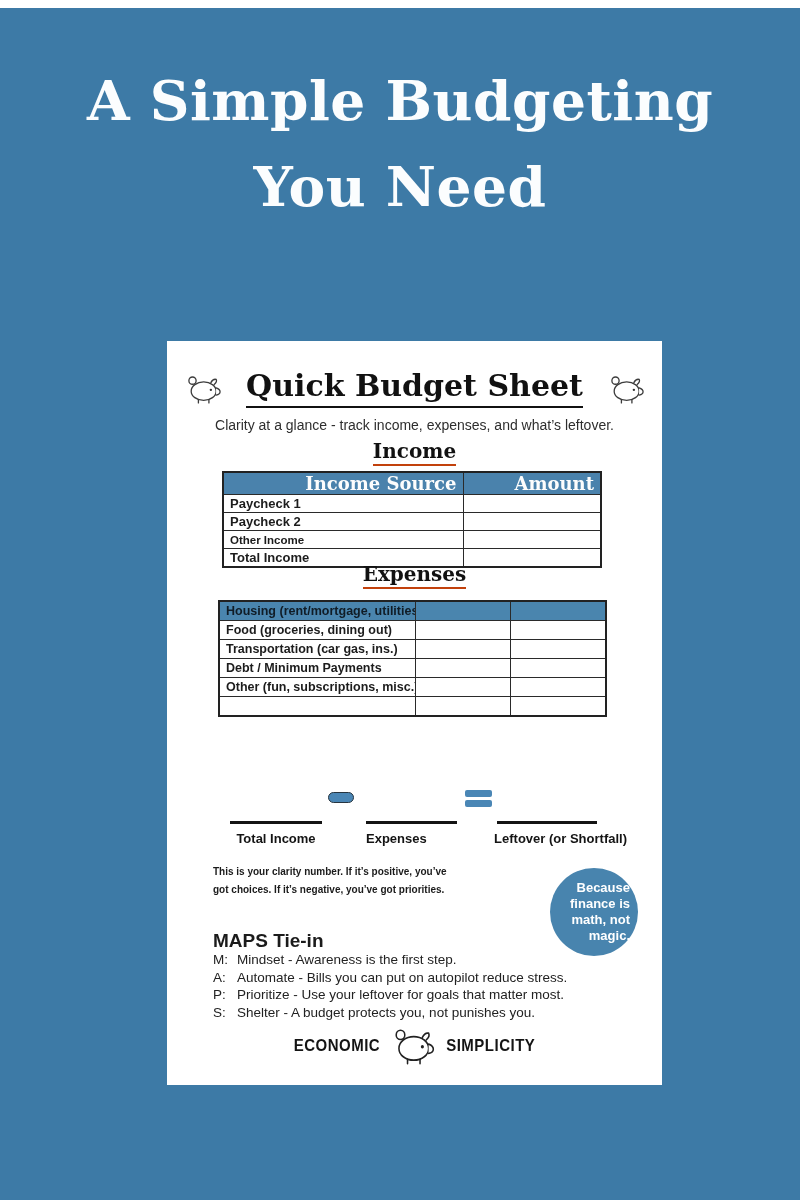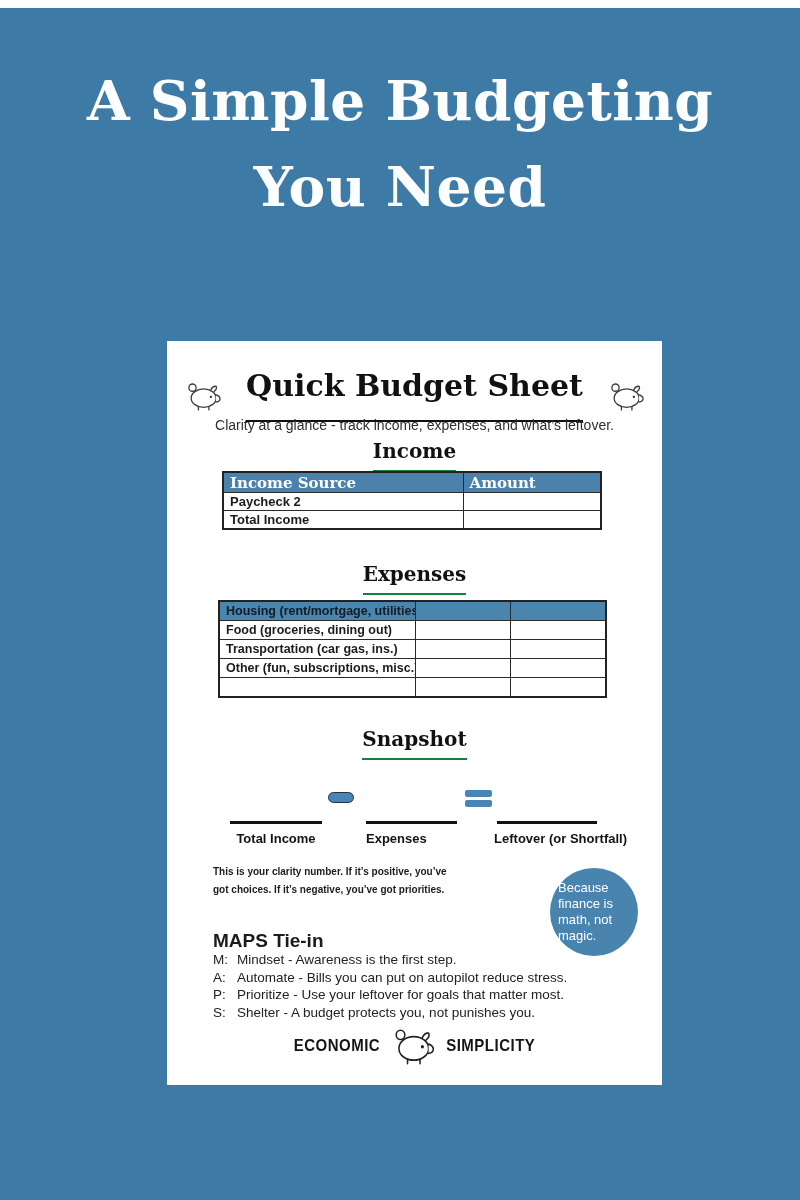--- a/index.html
+++ b/index.html
@@ -22,46 +22,46 @@
     position:absolute;left:167px;top:333px;width:495px;height:744px;
     background:#ffffff;color:#1c1c1c;
   }
   .sheet-header{
     position:absolute;top:28px;left:0;width:100%;
     display:flex;align-items:center;justify-content:center;gap:22px;
   }
   .sheet-title{
     font-family:"DejaVu Serif","Liberation Serif",serif;
     font-weight:700;font-size:30px;color:#111;
-    border-bottom:2.5px solid #111;padding-bottom:16px;line-height:1.15;
+    border-bottom:2.5px solid #111;padding-bottom:2px;line-height:1.15;
   }
   .pig{width:42px;height:33px;flex:0 0 auto;}
   .pig-footer{width:50px;height:40px;}
   .subtitle{
     position:absolute;top:76px;left:0;width:100%;margin:0;
     text-align:center;font-size:14px;color:#2e2e2e;
   }
   .section-h{
     position:absolute;left:0;width:100%;margin:0;text-align:center;
     font-family:"DejaVu Serif","Liberation Serif",serif;
     font-weight:700;font-size:20px;color:#111;
   }
-  .section-h span{border-bottom:2px solid #15803d;padding-bottom:7px;}
+  .section-h span{border-bottom:2px solid #c2410c;padding-bottom:1px;}
   .h-income{top:98px;} .h-expenses{top:221px;} .h-snapshot{top:386px;}
   
   table{border-collapse:collapse;table-layout:fixed;position:absolute;}
   .income-table{top:130px;left:55px;width:378px;}
   .expense-table{top:259px;left:51px;width:387px;}
   td,th{border:1px solid #2a2a2a;padding:0 6px;overflow:hidden;white-space:nowrap;}
   .income-table{border:2px solid #222;}
   .expense-table{border:2px solid #222;}
   .income-table th{
-    background:#4a82ac;color:#fdfdfd;text-align:left;
-    font-family:"DejaVu Serif","Liberation Serif",serif;
-    font-weight:700;font-size:15px;height:19px;
+    background:#4a82ac;color:#fdfdfd;text-align:right;
+    font-family:"DejaVu Serif","Liberation Serif",serif;
+    font-weight:700;font-size:18px;height:19px;
   }
   .income-table td{font-weight:700;font-size:13px;height:17px;}
   .income-table .small-label{font-size:11.5px;}
   .col-label{width:240px;} .col-amount{width:138px;}
   .exp-label{width:196px;} .exp-c2{width:95px;} .exp-c3{width:96px;}
   .expense-table td{font-weight:700;font-size:12.5px;height:18px;}
   .expense-table tr.hl td{background:#4a85ae;color:#101c26;}
   
   .snapshot{position:absolute;top:440px;left:0;width:495px;height:75px;}
   .blank{position:absolute;top:40px;height:3px;background:#141414;}
@@ -75,21 +75,21 @@
   .snap-label{position:absolute;top:50px;font-weight:700;font-size:13px;color:#141414;}
   .snap-label1{left:63px;width:92px;text-align:center;}
   .snap-label2{left:199px;}
   .snap-label3{left:300px;width:160px;text-align:right;}
   
   .clarity{position:absolute;top:522px;left:46px;width:345px;margin:0;
     font-weight:700;font-size:10px;line-height:17.5px;color:#1b1b1b;}
   .bubble{
     position:absolute;top:527px;left:383px;width:88px;height:88px;border-radius:50%;
     background:#4884ae;color:#fff;display:flex;align-items:center;justify-content:center;
-    text-align:left;font-weight:400;font-size:13px;line-height:16px;padding:0;box-sizing:border-box;
+    text-align:right;font-weight:700;font-size:13px;line-height:16px;padding:0;box-sizing:border-box;
   }
   .bubble span{display:block;width:72px;}
   .maps-h{position:absolute;top:589px;left:46px;margin:0;font-size:19px;font-weight:700;color:#1b1b1b;}
   .maps{position:absolute;top:610px;left:46px;margin:0;padding:0;list-style:none;
     font-size:13.5px;line-height:17.5px;color:#222;}
   .maps li{display:flex;}
   .maps .letter{width:24px;flex:0 0 auto;}
   
   .footer-logo{
     position:absolute;top:684px;left:0;width:100%;
@@ -144,21 +144,29 @@
           <col class="col-amount">
         </colgroup>
       <thead>
         <tr>
           <th>Income Source</th>
           <th>Amount</th>
         </tr>
       </thead>
       <tbody>
         <tr>
+          <td>Paycheck 1</td>
+          <td></td>
+        </tr>
+        <tr>
           <td>Paycheck 2</td>
+          <td></td>
+        </tr>
+        <tr>
+          <td class="small-label">Other Income</td>
           <td></td>
         </tr>
         <tr>
           <td>Total Income</td>
           <td></td>
         </tr>
       </tbody>
     </table>
 
     <h3 class="section-h h-expenses"><span>Expenses</span></h3>
@@ -179,33 +187,37 @@
           <td>Food (groceries, dining out)</td>
           <td></td>
           <td></td>
         </tr>
         <tr>
           <td>Transportation (car gas, ins.)</td>
           <td></td>
           <td></td>
         </tr>
         <tr>
+          <td>Debt / Minimum Payments</td>
+          <td></td>
+          <td></td>
+        </tr>
+        <tr>
           <td>Other (fun, subscriptions, misc.)</td>
           <td></td>
           <td></td>
         </tr>
         <tr>
           <td></td>
           <td></td>
           <td></td>
         </tr>
       </tbody>
     </table>
 
-    <h3 class="section-h h-snapshot"><span>Snapshot</span></h3>
 
     <div class="snapshot">
       <span class="blank blank1"></span>
       <span class="op-minus"></span>
       <span class="blank blank2"></span>
       <span class="op-equals">
           <i></i>
           <i></i>
         </span>
       <span class="blank blank3"></span>

